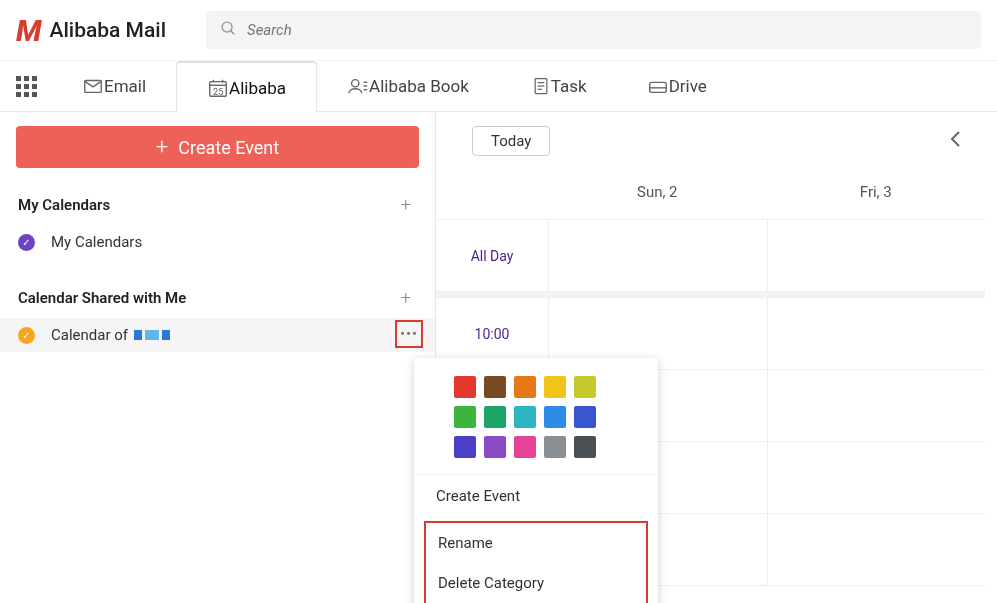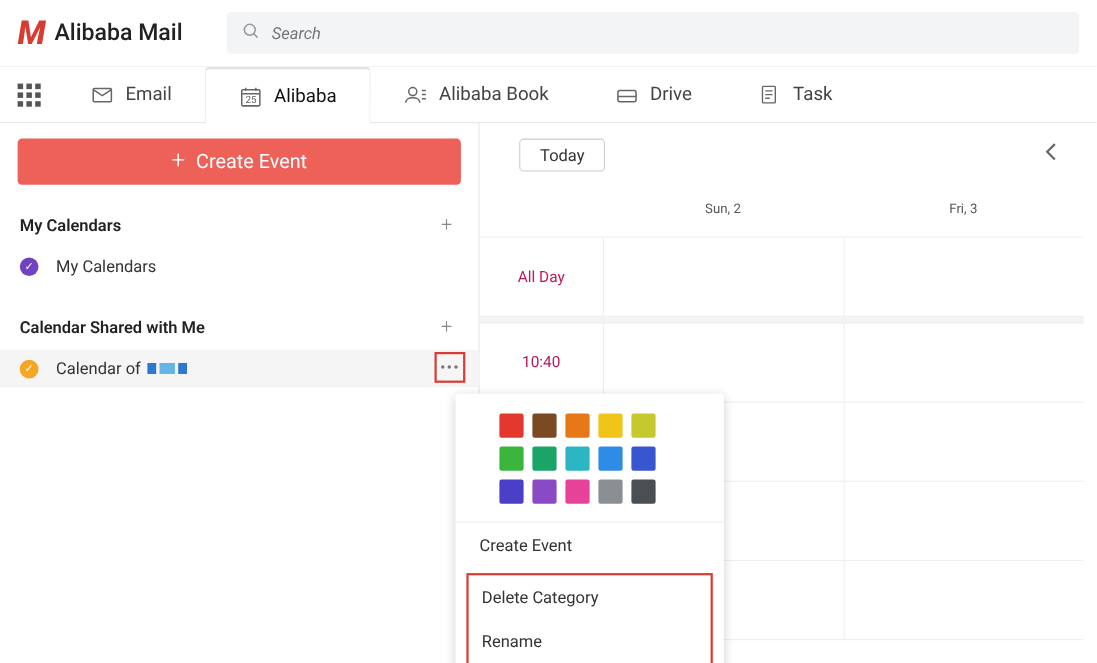--- a/index.html
+++ b/index.html
@@ -12,23 +12,23 @@
     .logo-text { font-size:21px; color:#222; font-weight:500; }
     .search-wrap { flex:1; display:flex; align-items:center; background:#f3f4f5; border-radius:4px; height:38px; padding:0 14px; gap:10px; }
     .search-wrap input { border:none; background:transparent; font-size:15px; flex:1; outline:none; color:#666;font-style:italic; }
     .mag-icon { color:#999; }
 
     
     .nav-tabs { height:52px; display:flex; align-items:center; border-bottom:1px solid #e6e6e6; border-top:1px solid #f2f2f2; }
     .apps-btn { width:52px; display:flex; align-items:center; justify-content:center; }
     .dots-grid { display:grid; grid-template-columns:repeat(3,5px); grid-gap:3px; }
     .dots-grid span { width:5px; height:5px; background:#555; }
-    .tab { display:flex; align-items:center; gap:10px; padding:0 30px; height:52px; font-size:17px; color:#444; cursor:pointer; }
+    .tab { display:flex; align-items:center; padding:0 30px; height:52px; font-size:17px; color:#444; cursor:pointer; }
     .tab.active { background:#fff; border-top:2px solid #e0e0e0; border-left:1px solid #e6e6e6; border-right:1px solid #e6e6e6; position:relative; top:1px; border-radius:4px 4px 0 0; color:#111; }
-    .tab-icon { width:22px; height:22px; display:flex; align-items:center; justify-content:flex-start; color:#666; }
+    .tab-icon { width:22px; height:22px; display:flex; align-items:center; justify-content:flex-end; color:#666; }
 
     
     .main { display:flex; height:calc(100% - 112px); }
     .sidebar { width:436px; border-right:1px solid #e6e6e6; padding:14px 0; }
     .create-btn { margin:0 16px 16px 16px; background:#ed6158; color:#fff; border:none; border-radius:4px; height:42px; font-size:18px; display:flex; align-items:center; justify-content:center; gap:10px; cursor:pointer; width:calc(100% - 32px); }
     .plus { font-size:22px; font-weight:300; line-height:1; }
 
     .cal-section-head { display:flex; align-items:center; justify-content:space-between; padding:10px 18px; font-size:15px; font-weight:600; color:#222; }
     .add-icon { font-size:18px; color:#888; font-weight:300; cursor:pointer; padding:0 6px; }
     .cal-item { display:flex; align-items:center; padding:8px 18px; font-size:15px; color:#333; position:relative; }
@@ -45,23 +45,23 @@
     .more-btn-wrap { position:absolute; right:12px; top:2px; width:28px; height:28px; border:2px solid #d83b2f; display:flex; align-items:center; justify-content:center; }
     .more-dots { letter-spacing:1px; color:#777; font-size:15px; line-height:1; }
 
     
     .cal-area { flex:1; position:relative; padding:12px 12px 0 0; }
     .cal-toolbar { display:flex; align-items:center; justify-content:space-between; padding:0 16px 18px 36px; }
     .today-btn { border:1px solid #ccc; background:#fff; border-radius:4px; padding:5px 18px; font-size:15px; color:#333; cursor:pointer; }
     .chevron { font-size:22px; color:#666; cursor:pointer; padding:4px 8px; }
     .cal-grid-head { display:flex; border-bottom:1px solid #eee; padding-left:0; }
     .time-col { width:112px; flex-shrink:0; }
-    .day-head { flex:1; text-align:center; font-size:12px; color:#555; padding:8px 0 18px 0; }
+    .day-head { flex:1; text-align:center; font-size:15px; color:#555; padding:8px 0 18px 0; }
     .cal-row { display:flex; border-bottom:1px solid #eee; height:72px; position:relative; }
-    .time-label { width:112px; display:flex; align-items:center; justify-content:center; font-size:14px; color:#be185d; }
+    .time-label { width:112px; display:flex; align-items:center; justify-content:center; font-size:14px; color:#4c1d95; }
     .cell { flex:1; border-left:1px solid #eee; }
 
     
     .popover { position:absolute; left:414px; top:358px; width:244px; background:#fff; box-shadow:0 2px 10px rgba(0,0,0,0.18); border-radius:2px; z-index:50; }
     .colors { display:grid; grid-template-columns:repeat(5,22px); grid-gap:8px; padding:18px 40px 16px 40px; }
     .colors div { width:22px; height:22px; border-radius:2px; cursor:pointer; }
     .popover hr { border:none; border-top:1px solid #eee; }
     .pop-item { padding:12px 22px; font-size:15px; color:#333; cursor:pointer; }
     .red-box { position:relative; border:2px solid #d83b2f; margin:4px 10px 12px 10px; }
     .red-box .pop-item { padding:11px 12px; }
@@ -127,37 +127,37 @@
           <path d="M2 20c0-3 3-5 7-5s7 2 7 5"></path>
           <line x1="18" y1="8" x2="22" y2="8"></line>
           <line x1="18" y1="12" x2="22" y2="12"></line>
           <line x1="18" y1="16" x2="22" y2="16"></line>
         </svg>
     </span>
     <span>Alibaba Book</span>
   </div>
   <div class="tab">
     <span class="tab-icon">
-      <svg width="22" height="22" viewBox="0 0 24 24" fill="none" stroke="currentColor" stroke-width="1.5">
-          <rect x="3" y="8" width="18" height="11" rx="2"></rect>
-          <path d="M3 14 h18"></path>
-        </svg>
-    </span>
-    <span>Drive</span>
-  </div>
-  <div class="tab">
-    <span class="tab-icon">
       <svg width="20" height="22" viewBox="0 0 24 24" fill="none" stroke="currentColor" stroke-width="1.5">
           <rect x="5" y="3" width="14" height="18" rx="1"></rect>
           <line x1="8" y1="8" x2="16" y2="8"></line>
           <line x1="8" y1="12" x2="16" y2="12"></line>
           <line x1="8" y1="16" x2="13" y2="16"></line>
         </svg>
     </span>
     <span>Task</span>
+  </div>
+  <div class="tab">
+    <span class="tab-icon">
+      <svg width="22" height="22" viewBox="0 0 24 24" fill="none" stroke="currentColor" stroke-width="1.5">
+          <rect x="3" y="8" width="18" height="11" rx="2"></rect>
+          <path d="M3 14 h18"></path>
+        </svg>
+    </span>
+    <span>Drive</span>
   </div>
 </div>
 
 <div class="main">
 
   <div class="sidebar">
     <button class="create-btn">
       <span class="plus">+</span>
       <span>Create Event</span>
     </button>
@@ -208,21 +208,21 @@
       <div class="day-head">Sun, 2</div>
       <div class="day-head">Fri, 3</div>
     </div>
     <div class="cal-row">
       <div class="time-label">All Day</div>
       <div class="cell"></div>
       <div class="cell"></div>
     </div>
     <div style="height:6px;background:#f3f3f3;border-bottom:1px solid #eee"></div>
     <div class="cal-row">
-      <div class="time-label">10:40</div>
+      <div class="time-label">10:00</div>
       <div class="cell"></div>
       <div class="cell"></div>
     </div>
     <div class="cal-row">
       <div class="time-label"></div>
       <div class="cell"></div>
       <div class="cell"></div>
     </div>
     <div class="cal-row">
       <div class="time-label"></div>
@@ -251,16 +251,16 @@
       <div style="background: rgb(57, 86, 208);"></div>
       <div style="background: rgb(74, 63, 198);"></div>
       <div style="background: rgb(138, 74, 198);"></div>
       <div style="background: rgb(230, 66, 152);"></div>
       <div style="background: rgb(138, 143, 148);"></div>
       <div style="background: rgb(74, 79, 84);"></div>
     </div>
   <hr>
   <div class="pop-item">Create Event</div>
   <div class="red-box">
+    <div class="pop-item">Rename</div>
     <div class="pop-item">Delete Category</div>
-    <div class="pop-item">Rename</div>
   </div>
 </div>
 
 </body></html>

